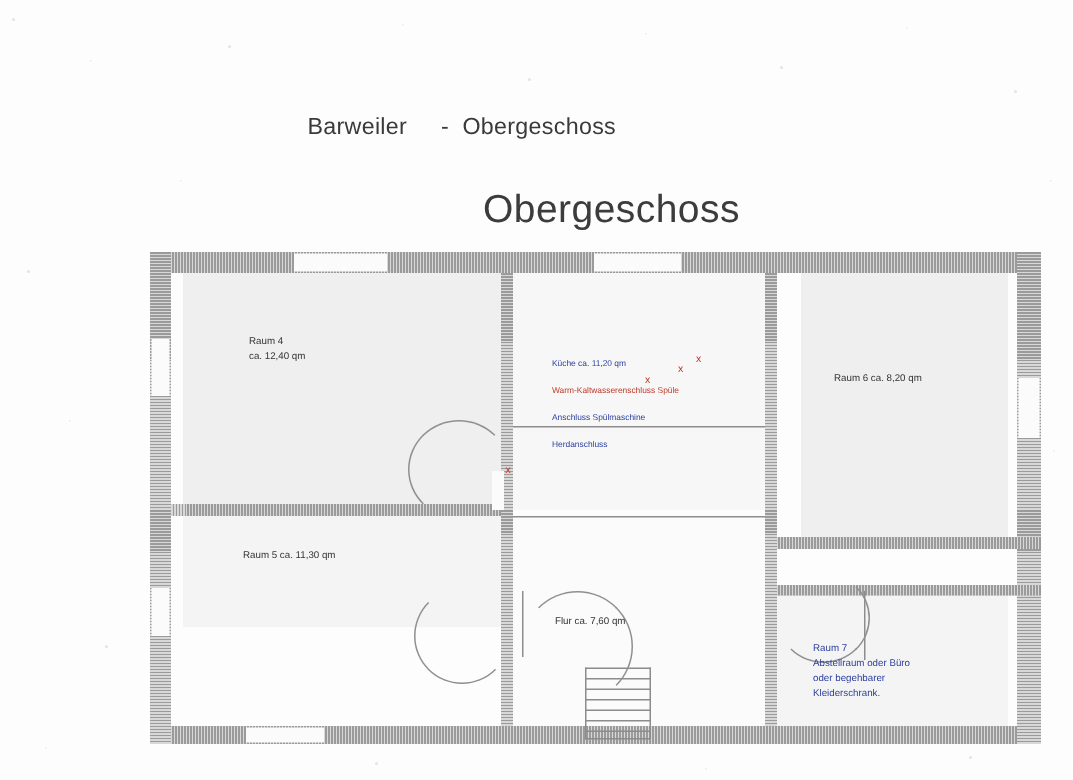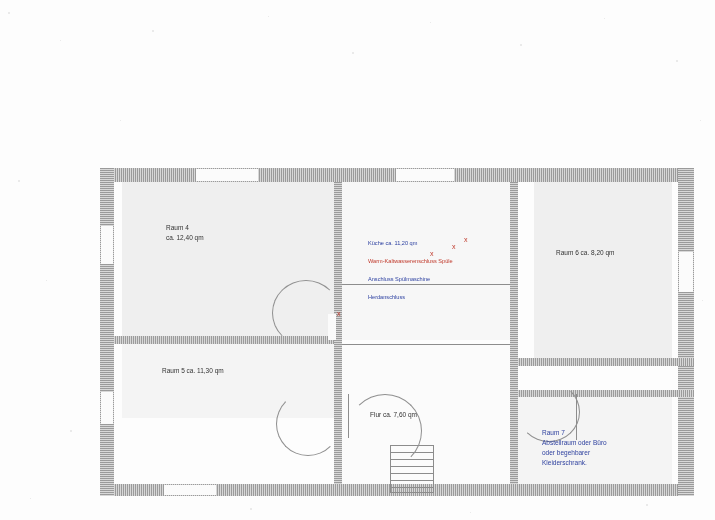--- a/index.html
+++ b/index.html
@@ -167,20 +167,22 @@
   <div class="speck" style="left:46px;top:280px;width:1px;height:1px;"></div>
   <div class="speck" style="left:70px;top:430px;width:2px;height:2px;"></div>
   <div class="speck" style="left:30px;top:498px;width:1px;height:1px;"></div>
   <div class="speck" style="left:250px;top:508px;width:2px;height:2px;"></div>
   <div class="speck" style="left:470px;top:512px;width:1px;height:1px;"></div>
   <div class="speck" style="left:646px;top:504px;width:2px;height:2px;"></div>
   <div class="speck" style="left:702px;top:300px;width:1px;height:1px;"></div>
   <div class="speck" style="left:690px;top:470px;width:2px;height:2px;"></div>
   <div class="speck" style="left:120px;top:120px;width:1px;height:1px;"></div>
 
+  <div id="doc-heading">Barweiler     -  Obergeschoss</div>
+  <div id="plan-title">Obergeschoss</div>
 
   <div id="floorplan">
 
     <div class="room-fill" style="left:22px;top:14px;width:218px;height:158px;"></div>
     <div class="room-fill light" style="left:22px;top:176px;width:218px;height:74px;"></div>
     <div class="room-fill lighter" style="left:240px;top:14px;width:172px;height:158px;"></div>
     <div class="room-fill" style="left:434px;top:14px;width:138px;height:178px;"></div>
     <div class="room-fill white" style="left:240px;top:176px;width:172px;height:140px;"></div>
     <div class="room-fill light" style="left:414px;top:228px;width:158px;height:88px;"></div>
 

